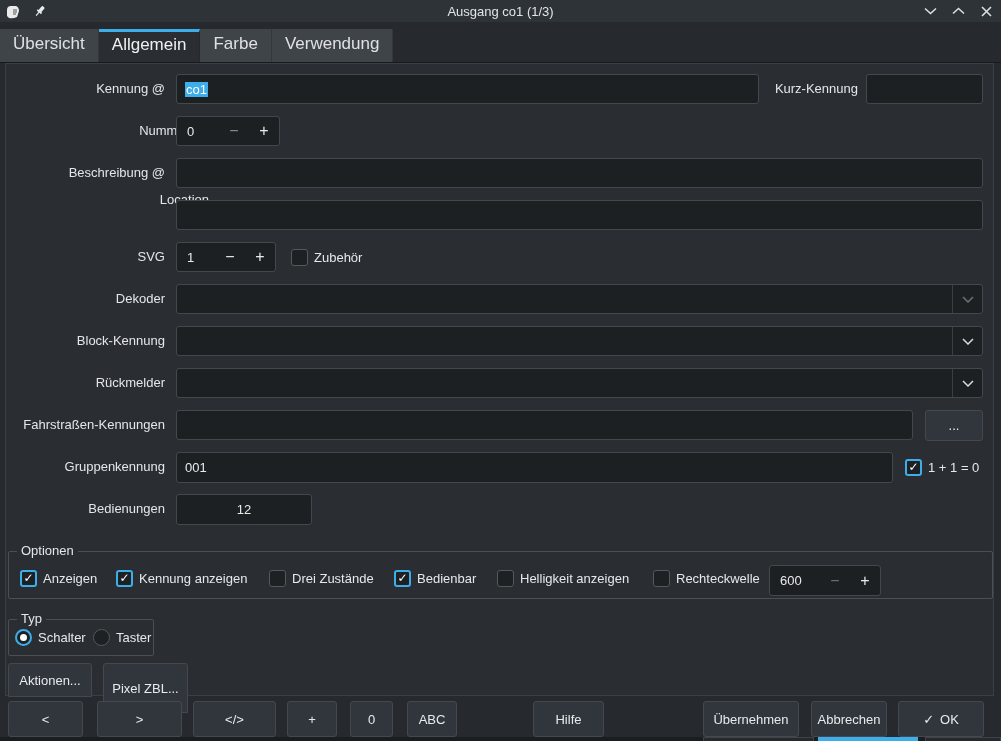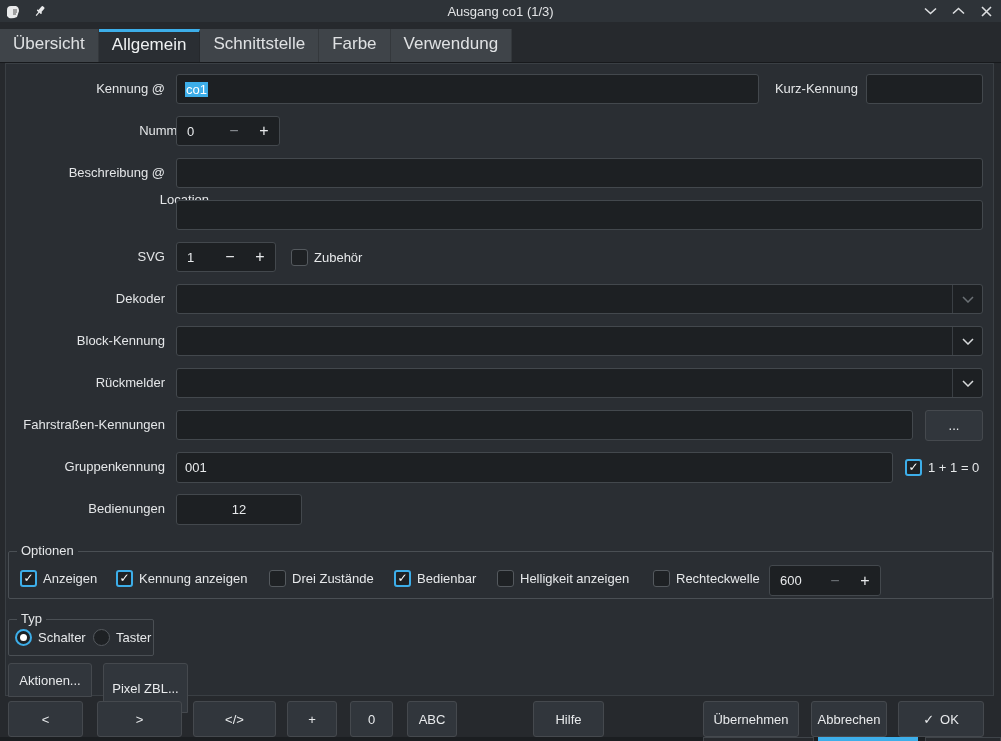--- a/index.html
+++ b/index.html
@@ -98,21 +98,20 @@
       <svg width="11" height="11" viewBox="0 0 11 11">
           <path d="M1 1 L10 10 M10 1 L1 10" stroke="#dcdee0" stroke-width="1.6"></path>
         </svg>
     </span>
   </div>
 </div>
 
 <div class="tabstrip">
   <div class="tab">Übersicht</div>
   <div class="tab active">Allgemein</div>
-  <div class="tab">Schnittstelle</div>
   <div class="tab">Farbe</div>
   <div class="tab">Verwendung</div>
 </div>
 <div class="tabline"></div>
 
 <div class="panel"></div>
 
 <div class="lbl" style="top:74px;">Kennung @</div>
 <div class="tin-div" style="left:176px;top:74px;width:583px;">
   <span class="sel">co1</span>
@@ -181,21 +180,21 @@
 <div class="lbl" style="top:452px;">Gruppenkennung</div>
 <input class="tin" style="left: 176px; top: 452px; width: 717px; height: 31px;" value="001">
 <div class="check" style="left:905px;top:452px;height:31px;">
   <span class="cbox checked">
       <span class="mark">✓</span>
     </span>
   <span>1 + 1 = 0</span>
 </div>
 
 <div class="lbl" style="top:494px;">Bedienungen</div>
-<div class="tin-div" style="left:176px;top:494px;width:126px;height:31px;justify-content:center;">
+<div class="tin-div" style="left:176px;top:494px;width:136px;height:31px;justify-content:center;">
   <span>12</span>
 </div>
 
 <div class="group" style="left:8px;top:551px;width:985px;height:48px;">
   <span class="gtitle">Optionen</span>
 
   <div class="check" style="left:11px;top:18px;height:17px;">
     <span class="cbox checked">
         <span class="mark">✓</span>
       </span>

